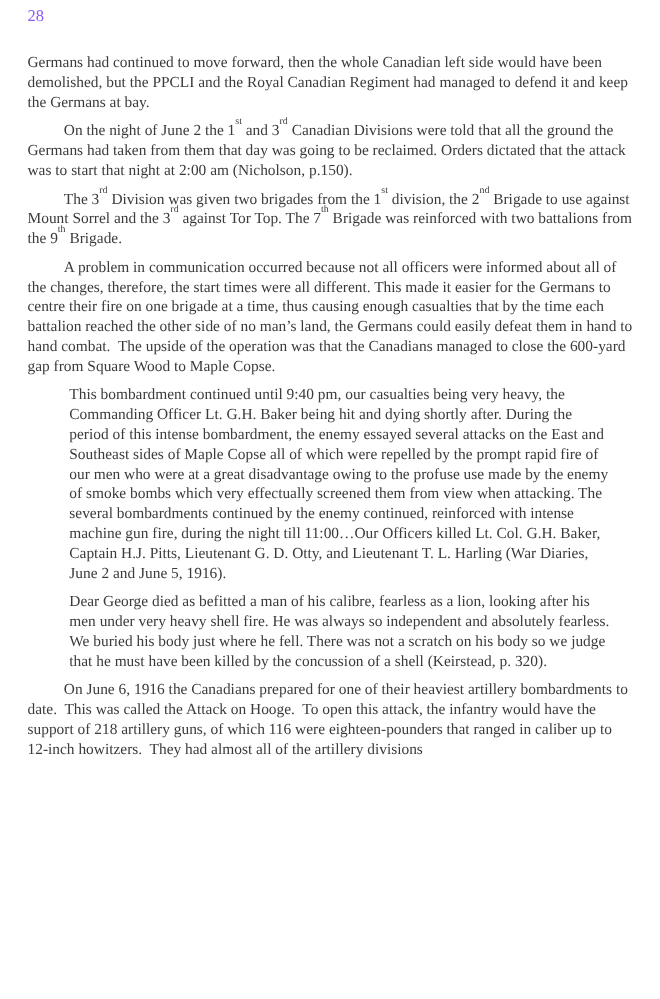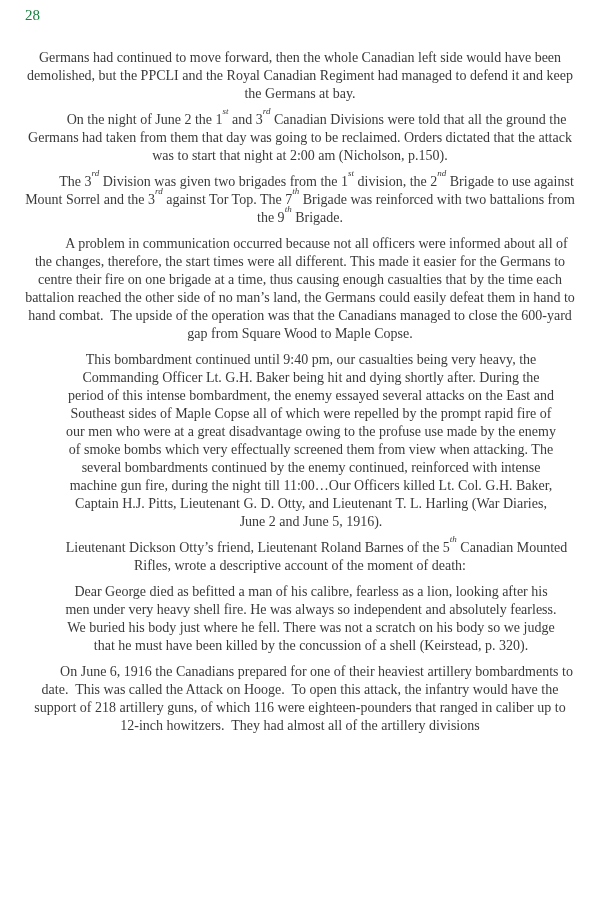--- a/index.html
+++ b/index.html
@@ -23,54 +23,52 @@
   }
   .page-number {
     font-size: 15px;
     line-height: 18px;
     color: #3d3dcc;
   }
   .page-body {
     margin-top: 25px;
     font-size: 14px;
     line-height: 18px;
-    text-align: center;
+    text-align: left;
   }
   .page-body p {
     margin: 0 0 8px 0;
     white-space: pre-wrap;
   }
   p.body-indent {
     text-indent: 33px;
   }
   p.body-noindent {
     text-indent: 0;
   }
   p.quote {
     margin-left: 38px;
     margin-right: 16px;
   }
   .page-body sup {
     font-size: 9px;
     line-height: 0;
     position: relative;
     top: -4px;
-    font-style: italic;
   }
 </style>
 </head>
 <body>
 
 <div class="page">
   <div class="page-header">
-    <span class="page-number" style="color: #15803d;">28</span>
+    <span class="page-number" style="color: #8b5cf6;">28</span>
   </div>
   <main class="page-body">
       <p class="body-noindent">Germans had continued to move forward, then the whole Canadian left side would have been demolished, but the PPCLI and the Royal Canadian Regiment had managed to defend it and keep the Germans at bay.</p>
       <p class="body-indent">On the night of June 2 the 1<sup>st</sup> and 3<sup>rd</sup> Canadian Divisions were told that all the ground the Germans had taken from them that day was going to be reclaimed. Orders dictated that the attack was to start that night at 2:00 am (Nicholson, p.150).</p>
       <p class="body-indent">The 3<sup>rd</sup> Division was given two brigades from the 1<sup>st</sup> division, the 2<sup>nd</sup> Brigade to use against Mount Sorrel and the 3<sup>rd</sup> against Tor Top. The 7<sup>th</sup> Brigade was reinforced with two battalions from the 9<sup>th</sup> Brigade.</p>
       <p class="body-indent">A problem in communication occurred because not all officers were informed about all of the changes, therefore, the start times were all different. This made it easier for the Germans to centre their fire on one brigade at a time, thus causing enough casualties that by the time each battalion reached the other side of no man’s land, the Germans could easily defeat them in hand to hand combat.  The upside of the operation was that the Canadians managed to close the 600-yard gap from Square Wood to Maple Copse.</p>
       <p class="quote">This bombardment continued until 9:40 pm, our casualties being very heavy, the Commanding Officer Lt. G.H. Baker being hit and dying shortly after. During the period of this intense bombardment, the enemy essayed several attacks on the East and Southeast sides of Maple Copse all of which were repelled by the prompt rapid fire of our men who were at a great disadvantage owing to the profuse use made by the enemy of smoke bombs which very effectually screened them from view when attacking. The several bombardments continued by the enemy continued, reinforced with intense machine gun fire, during the night till 11:00…Our Officers killed Lt. Col. G.H. Baker, Captain H.J. Pitts, Lieutenant G. D. Otty, and Lieutenant T. L. Harling (War Diaries, June 2 and June 5, 1916).</p>
-      <p class="body-indent">Lieutenant Dickson Otty’s friend, Lieutenant Roland Barnes of the 5<sup>th</sup> Canadian Mounted Rifles, wrote a descriptive account of the moment of death:</p>
       <p class="quote">Dear George died as befitted a man of his calibre, fearless as a lion, looking after his men under very heavy shell fire. He was always so independent and absolutely fearless. We buried his body just where he fell. There was not a scratch on his body so we judge that he must have been killed by the concussion of a shell (Keirstead, p. 320).</p>
       <p class="body-indent">On June 6, 1916 the Canadians prepared for one of their heaviest artillery bombardments to date.  This was called the Attack on Hooge.  To open this attack, the infantry would have the support of 218 artillery guns, of which 116 were eighteen-pounders that ranged in caliber up to 12-inch howitzers.  They had almost all of the artillery divisions</p>
     </main>
 </div>
 
 </body></html>

